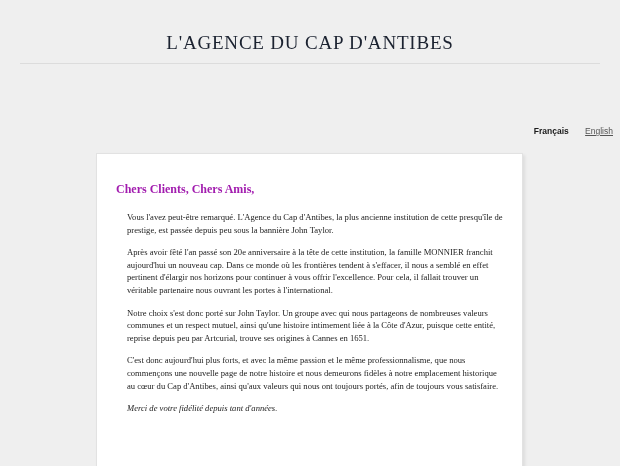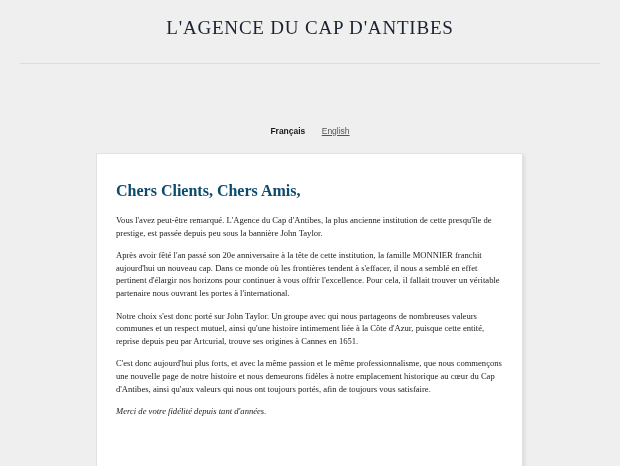--- a/index.html
+++ b/index.html
@@ -9,47 +9,47 @@
     font-family: "DejaVu Serif", "Liberation Serif", serif;
     color: #1c1c1c;
     position: relative;
   }
   .header {
     position: absolute; left: 20px; right: 20px; top: 0; height: 63px;
     border-bottom: 1px solid #dcdcdc;
     text-align: center;
   }
   .site-title {
-    margin: 0; padding-top: 17px;
+    margin: 0; padding-top: 32px;
     font-family: "Liberation Serif", "DejaVu Serif", serif;
     font-size: 19px; font-weight: normal; letter-spacing: 0.8px;
     color: #1b2230;
   }
   .lang-bar {
     position: absolute; top: 126px; left: 0; right: 0;
-    text-align: center;
+    text-align: right;
     font-family: "Liberation Sans", sans-serif; font-size: 8.5px;
   }
   .lang-bar a { margin: 0 7px; color: #555; text-decoration: underline; }
   .lang-bar a.active { color: #1a1a1a; font-weight: bold; text-decoration: none; }
   .card {
     position: absolute; left: 96px; top: 153px; width: 427px; height: 330px;
     background: #fff;
     border: 1px solid #e2e2e2;
     box-shadow: 2px 2px 3px rgba(0,0,0,0.08);
     box-sizing: border-box;
     padding: 28px 19px 0 19px;
   }
   .card h2 {
     margin: 0 0 14px 0;
     font-family: "Liberation Serif", "DejaVu Serif", serif;
-    font-size: 16px; font-weight: bold; color: #0c4a6e;
+    font-size: 12px; font-weight: bold; color: #a21caf;
   }
   .card p {
-    margin: 0 0 10px 0;
+    margin: 0 0 10px 11px;
     font-family: "Liberation Serif", "DejaVu Serif", serif;
     font-size: 8.6px; line-height: 12.6px; color: #222;
   }
   .card p.italic { font-style: italic; }
 </style>
 </head>
 <body>
 
 <div class="header">
   <h1 class="site-title">L'AGENCE DU CAP D'ANTIBES</h1>

